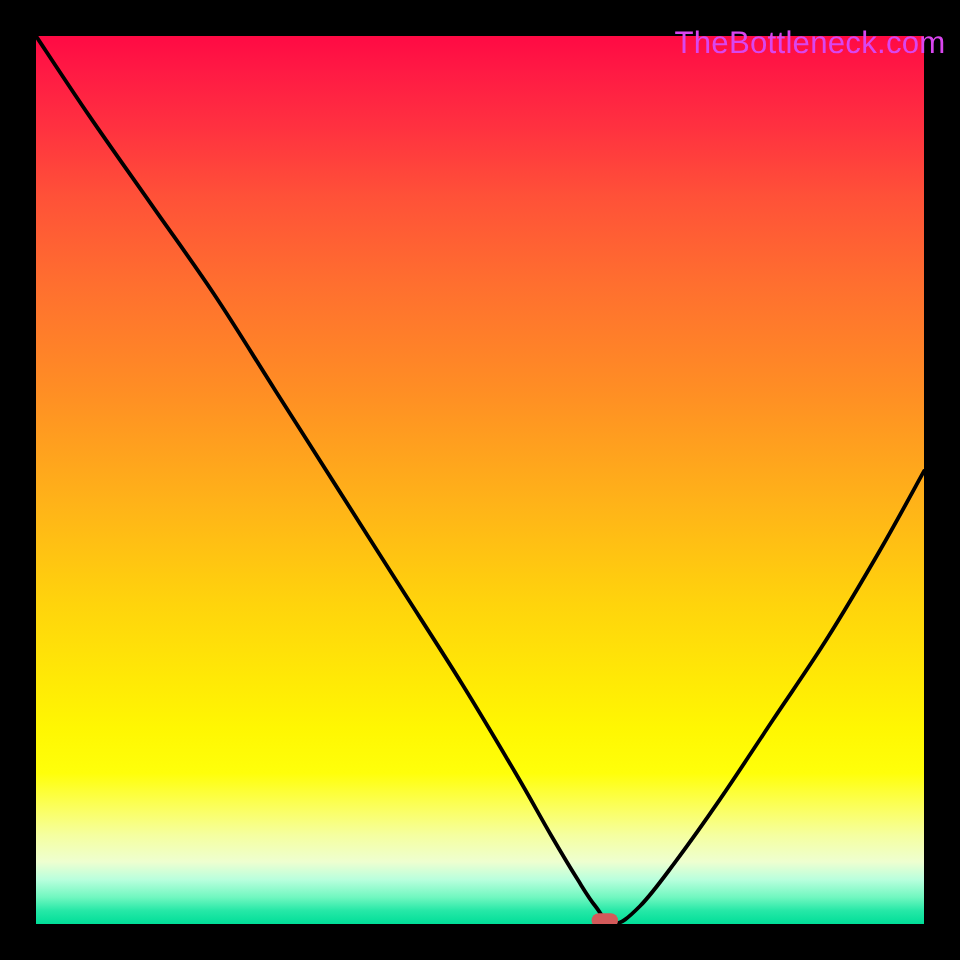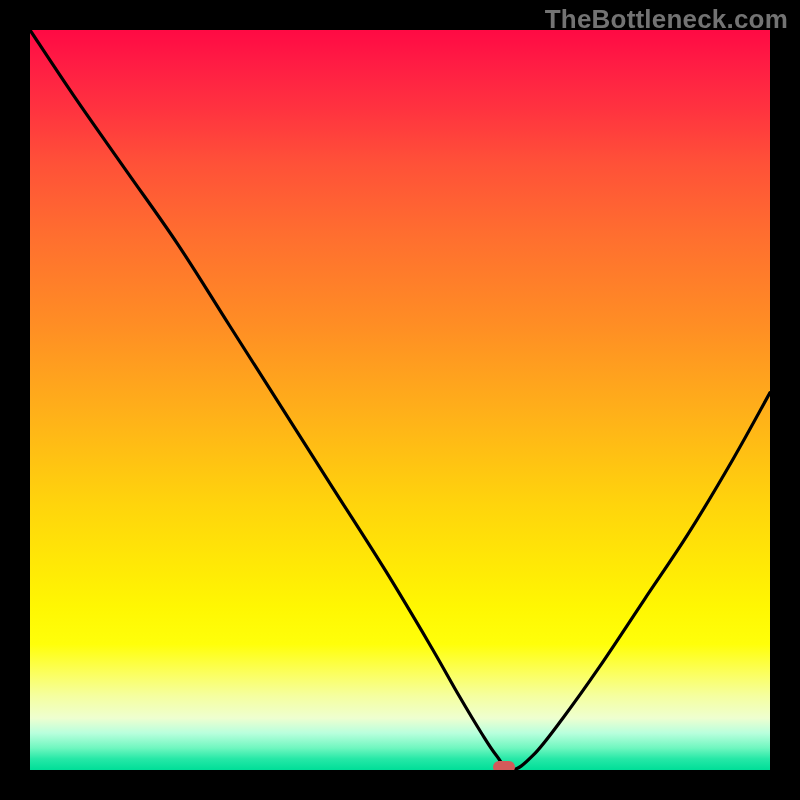--- a/index.html
+++ b/index.html
@@ -11,26 +11,26 @@
     overflow: hidden;
   }
   .frame {
     position: relative;
     width: 800px;
     height: 800px;
     background: #000;
   }
   .watermark {
     position: absolute;
-    top: 4px;
+    top: 20px;
     right: 12px;
     font-family: Arial, Helvetica, sans-serif;
     font-size: 26px;
-    font-weight: 700;
-    color: #737373;
+    font-weight: 400;
+    color: #d946ef;
     letter-spacing: 0.2px;
     z-index: 5;
   }
   .plot-area {
     position: absolute;
     left: 30px;
     top: 30px;
     width: 740px;
     height: 740px;
     overflow: hidden;

